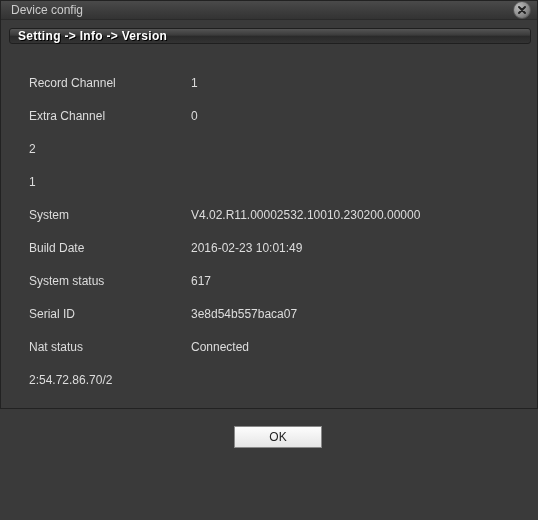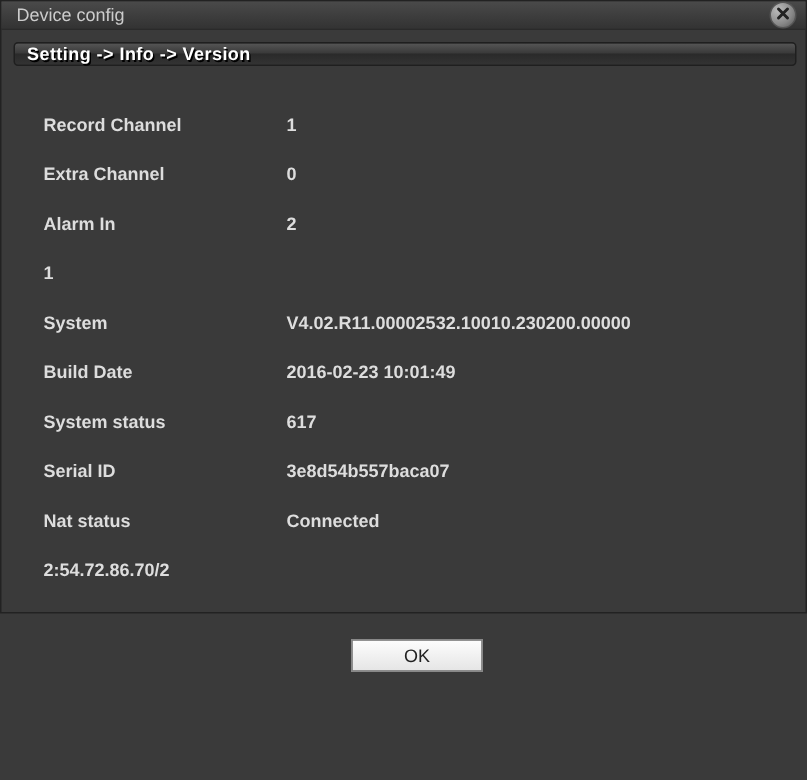--- a/index.html
+++ b/index.html
@@ -58,21 +58,20 @@
       font-weight: bold;
       color: #fff;
       text-shadow: 1px 1px 0 #000;
       letter-spacing: 0.3px;
     }
     .content {
       flex: 1;
       padding: 28px 10px 10px 28px;
       color: #ddd;
       font-size: 12px;
-      font-weight: bold;
     }
     .row {
       display: flex;
       margin-bottom: 18px;
       line-height: 15px;
     }
     .label {
       width: 162px;
       color: #ddd;
     }
@@ -118,21 +117,20 @@
   <div class="content">
     <div class="row">
       <span class="label">Record Channel</span>
       <span class="value">1</span>
     </div>
     <div class="row">
       <span class="label">Extra Channel</span>
       <span class="value">0</span>
     </div>
     <div class="row">
-      <span class="label">Alarm In</span>
       <span class="value">2</span>
     </div>
     <div class="row">
       <span class="value">1</span>
     </div>
     <div class="row">
       <span class="label">System</span>
       <span class="value">V4.02.R11.00002532.10010.230200.00000</span>
     </div>
     <div class="row">

